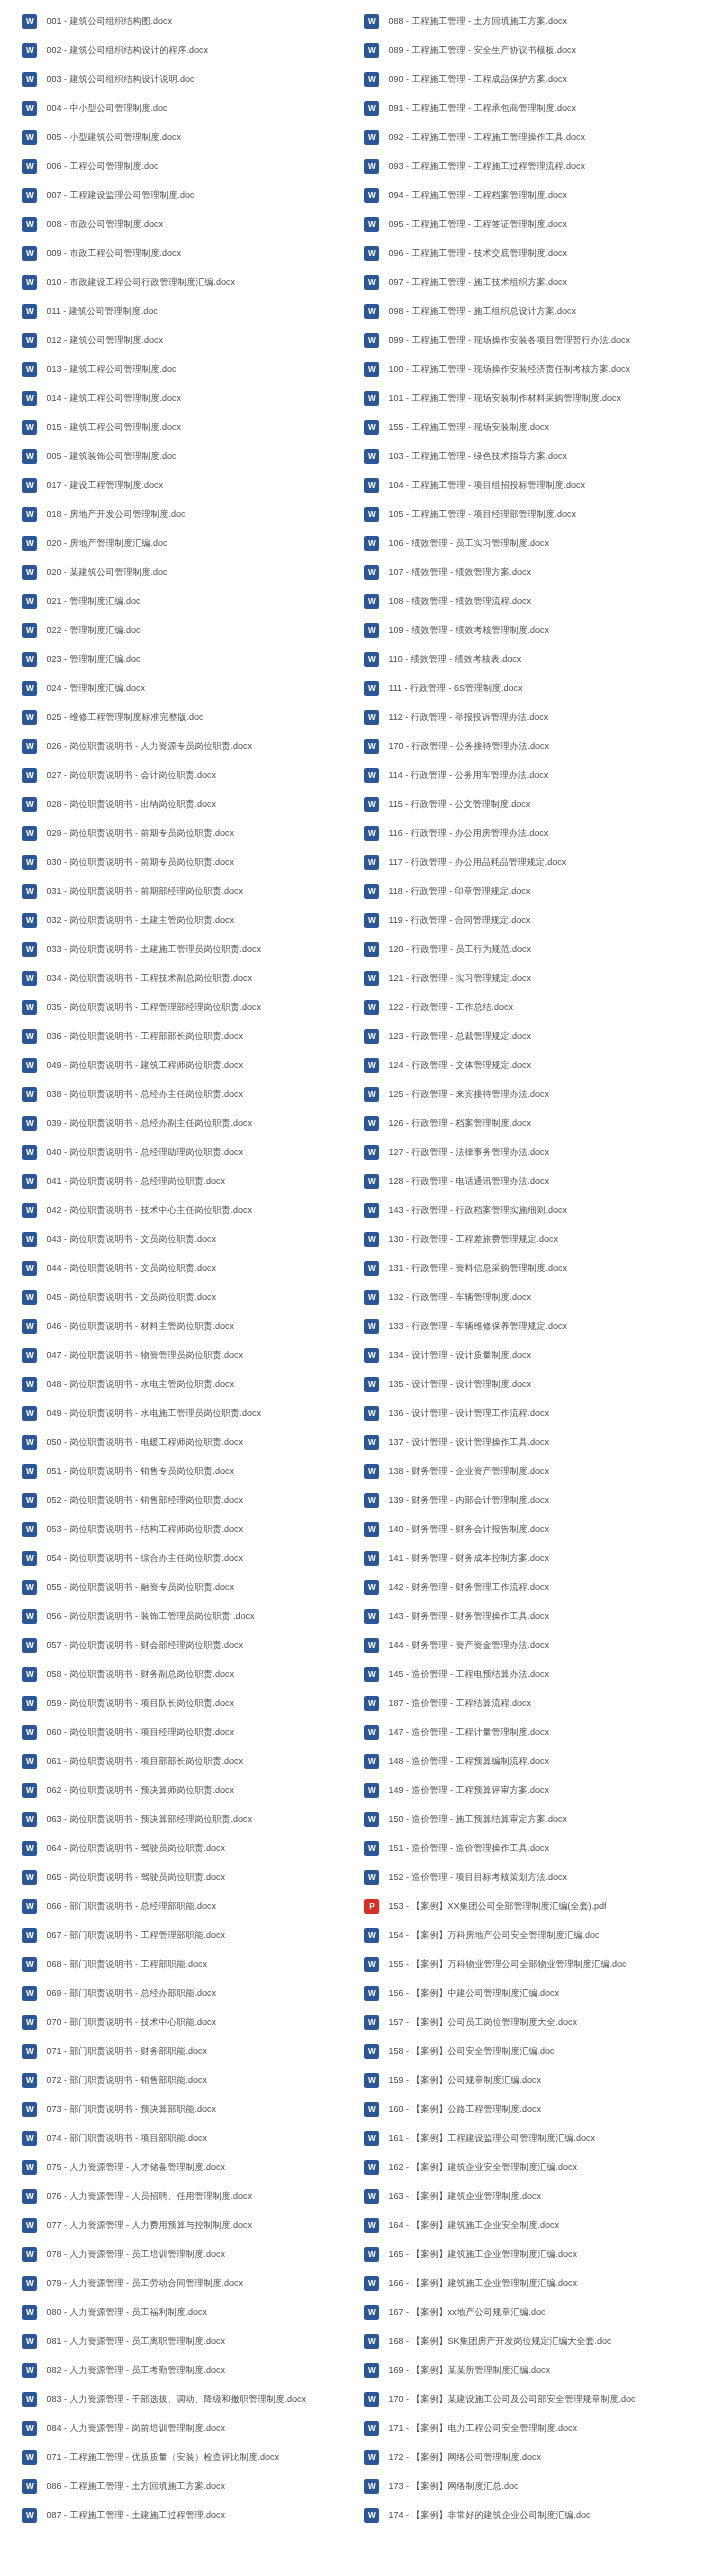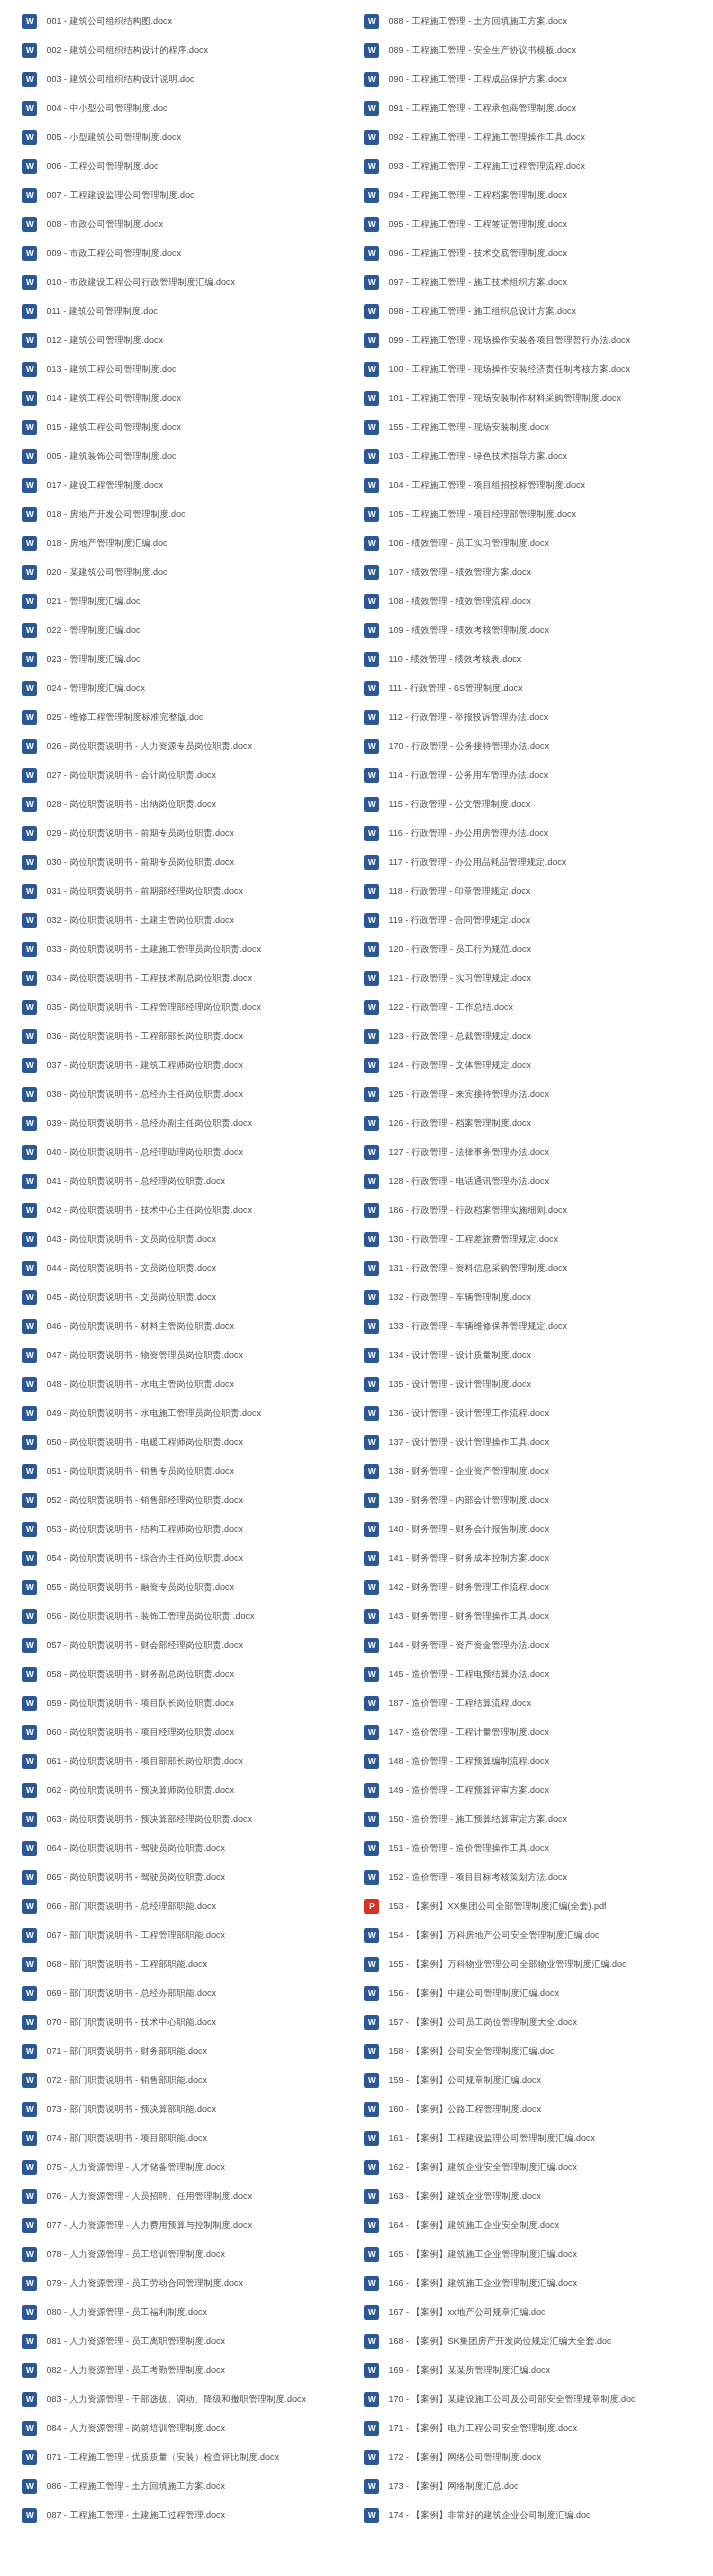--- a/index.html
+++ b/index.html
@@ -118,21 +118,21 @@
       <div class="file-row">
         <div class="icon-box icon-word">W</div>
         <div class="file-label">017 - 建设工程管理制度.docx</div>
       </div>
       <div class="file-row">
         <div class="icon-box icon-word">W</div>
         <div class="file-label">018 - 房地产开发公司管理制度.doc</div>
       </div>
       <div class="file-row">
         <div class="icon-box icon-word">W</div>
-        <div class="file-label">018 - 房地产管理制度汇编.doc</div>
+        <div class="file-label">020 - 房地产管理制度汇编.doc</div>
       </div>
       <div class="file-row">
         <div class="icon-box icon-word">W</div>
         <div class="file-label">020 - 某建筑公司管理制度.doc</div>
       </div>
       <div class="file-row">
         <div class="icon-box icon-word">W</div>
         <div class="file-label">021 - 管理制度汇编.doc</div>
       </div>
       <div class="file-row">
@@ -190,21 +190,21 @@
       <div class="file-row">
         <div class="icon-box icon-word">W</div>
         <div class="file-label">035 - 岗位职责说明书 - 工程管理部经理岗位职责.docx</div>
       </div>
       <div class="file-row">
         <div class="icon-box icon-word">W</div>
         <div class="file-label">036 - 岗位职责说明书 - 工程部部长岗位职责.docx</div>
       </div>
       <div class="file-row">
         <div class="icon-box icon-word">W</div>
-        <div class="file-label">037 - 岗位职责说明书 - 建筑工程师岗位职责.docx</div>
+        <div class="file-label">049 - 岗位职责说明书 - 建筑工程师岗位职责.docx</div>
       </div>
       <div class="file-row">
         <div class="icon-box icon-word">W</div>
         <div class="file-label">038 - 岗位职责说明书 - 总经办主任岗位职责.docx</div>
       </div>
       <div class="file-row">
         <div class="icon-box icon-word">W</div>
         <div class="file-label">039 - 岗位职责说明书 - 总经办副主任岗位职责.docx</div>
       </div>
       <div class="file-row">
@@ -560,21 +560,21 @@
       <div class="file-row">
         <div class="icon-box icon-word">W</div>
         <div class="file-label">127 - 行政管理 - 法律事务管理办法.docx</div>
       </div>
       <div class="file-row">
         <div class="icon-box icon-word">W</div>
         <div class="file-label">128 - 行政管理 - 电话通讯管理办法.docx</div>
       </div>
       <div class="file-row">
         <div class="icon-box icon-word">W</div>
-        <div class="file-label">186 - 行政管理 - 行政档案管理实施细则.docx</div>
+        <div class="file-label">143 - 行政管理 - 行政档案管理实施细则.docx</div>
       </div>
       <div class="file-row">
         <div class="icon-box icon-word">W</div>
         <div class="file-label">130 - 行政管理 - 工程差旅费管理规定.docx</div>
       </div>
       <div class="file-row">
         <div class="icon-box icon-word">W</div>
         <div class="file-label">131 - 行政管理 - 资料信息采购管理制度.docx</div>
       </div>
       <div class="file-row">

